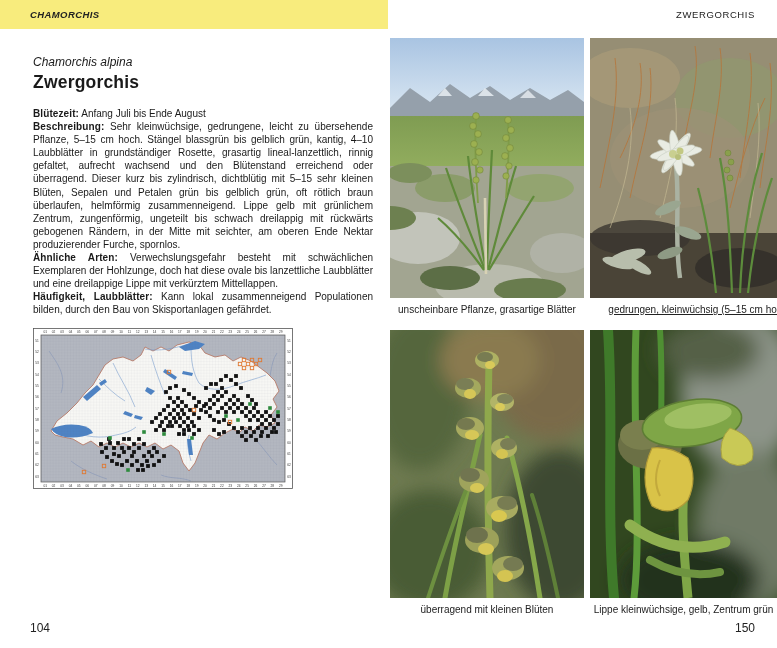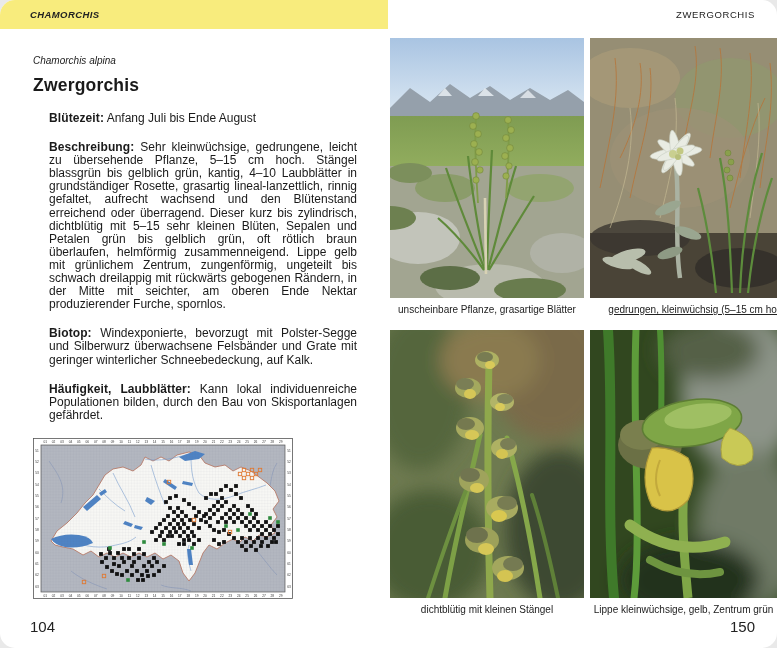--- a/index.html
+++ b/index.html
@@ -1,65 +1,65 @@
 <!DOCTYPE html>
 <html><head>
 <meta charset="utf-8">
 <style>
   html,body{margin:0;padding:0;background:#e9e9e9;}
   .page{position:relative;width:777px;height:648px;background:#ffffff;overflow:hidden;
-        font-family:"Liberation Sans",sans-serif;color:#1a1a1a;border-radius:15px;}
+        font-family:"Liberation Sans",sans-serif;color:#1a1a1a;}
   
   .band{position:absolute;left:0;top:0;width:388px;height:29px;background:#f8ec7d;}
   .band-label{position:absolute;left:30px;top:9px;font-size:9.5px;font-style:italic;font-weight:bold;
               letter-spacing:.4px;color:#222;}
   .hdr-right{position:absolute;right:22px;top:9px;font-size:9.5px;letter-spacing:.6px;color:#222;}
   
   .leftcol{position:absolute;left:33px;top:55px;width:340px;}
-  .sci{font-style:italic;font-size:10px;margin:0 0 9px 0;}
+  .sci{font-style:italic;font-size:12px;margin:0 0 3px 0;}
   h1.common{font-size:17.5px;margin:0 0 14px 0;letter-spacing:.2px;}
-  p.sec{margin:16px;font-size:12px;line-height:13.1px;text-align:justify;}
+  p.sec{margin:0;font-size:10px;line-height:13.1px;text-align:justify;}
   p.sec b{letter-spacing:.1px;}
   
   .mapwrap{margin-top:11px;width:260px;height:161px;}
   
   .photos{position:absolute;left:390px;top:38px;width:387px;}
   .photo{position:absolute;overflow:hidden;}
   .ph-tl{left:0;top:0;width:194px;height:260px;}
   .ph-tr{left:200px;top:0;width:187px;height:260px;}
   .ph-bl{left:0;top:292px;width:194px;height:268px;}
   .ph-br{left:200px;top:292px;width:187px;height:268px;}
   .cap{position:absolute;width:194px;text-align:center;font-size:10px;color:#222;}
   .cap-tl{left:0;top:266px;}
   .cap-tr{left:216px;top:266px;width:187px;text-decoration:underline;}
   .cap-bl{left:0;top:566px;}
   .cap-br{left:200px;top:566px;width:187px;}
   
-  .pg{position:absolute;bottom:13px;font-size:15px;color:#222;}
+  .pg{position:absolute;bottom:13px;font-size:12px;color:#222;}
   .pg-l{left:30px;}
   .pg-r{right:22px;}
   svg{display:block;}
 </style>
 </head>
 <body>
 
 <div class="page">
 
   <div class="band"></div>
   <div class="band-label">CHAMORCHIS</div>
   <div class="hdr-right">ZWERGORCHIS</div>
 
   <div class="leftcol">
     <div class="sci">Chamorchis alpina</div>
     <h1 class="common">Zwergorchis</h1>
 
     <p class="sec"><b>Blütezeit:</b> <span>Anfang Juli bis Ende August</span></p>
     <p class="sec"><b>Beschreibung:</b> <span>Sehr kleinwüchsige, gedrungene, leicht zu übersehende Pflanze, 5–15 cm hoch. Stängel blassgrün bis gelblich grün, kantig, 4–10 Laubblätter in grundständiger Rosette, grasartig lineal-lanzettlich, rinnig gefaltet, aufrecht wachsend und den Blütenstand erreichend oder überragend. Dieser kurz bis zylindrisch, dichtblütig mit 5–15 sehr kleinen Blüten, Sepalen und Petalen grün bis gelblich grün, oft rötlich braun überlaufen, helmförmig zusammenneigend. Lippe gelb mit grünlichem Zentrum, zungenförmig, ungeteilt bis schwach dreilappig mit rückwärts gebogenen Rändern, in der Mitte mit seichter, am oberen Ende Nektar produzierender Furche, spornlos.</span></p>
-    <p class="sec"><b>Biotop:</b> <span>Windexponierte, bevorzugt mit Polster-Segge und Silberwurz überwachsene Felsbänder und Grate mit geringer winterlicher Schneebedeckung, auf Kalk.</span></p>
-    <p class="sec"><b>Häufigkeit, Laubblätter:</b> <span>Kann lokal individuenreiche Populationen bilden, durch den Bau von Skisportanlagen gefährdet.</span></p>
+    <p class="sec"><b>Ähnliche Arten:</b> <span>Verwechslungsgefahr besteht mit schwächlichen Exemplaren der Hohlzunge, doch hat diese ovale bis lanzettliche Laubblätter und eine dreilappige Lippe mit verkürztem Mittellappen.</span></p>
+    <p class="sec"><b>Häufigkeit, Laubblätter:</b> <span>Kann lokal zusammenneigend Populationen bilden, durch den Bau von Skisportanlagen gefährdet.</span></p>
 
     <div class="mapwrap">
       <svg id="dist-map" width="260" height="161" viewBox="0 0 260 161">
         <defs>
           <pattern id="grid" width="2.9" height="2.9" patternUnits="userSpaceOnUse">
             <path d="M2.9 0H0V2.9" fill="none" stroke="rgba(70,80,100,0.22)" stroke-width="0.3"></path>
           </pattern>
         </defs>
 
         <rect x="0.5" y="0.5" width="259" height="160" fill="#ffffff" stroke="#555" stroke-width="0.8"></rect>
@@ -616,20 +616,20 @@
           <path d="M62,118 Q48,148 62,176 Q82,188 98,170 Q108,148 98,128 Q80,116 62,118 Z" fill="#d9c348" stroke="#b09a38" stroke-width="1.2"></path>
           <path d="M70,130 Q62,150 70,166" stroke="#c2a93c" stroke-width="2" fill="none"></path>
           <path d="M40,195 Q85,228 135,212" stroke="#8fb050" stroke-width="11" fill="none" stroke-linecap="round"></path>
           <path d="M60,230 Q95,250 130,242" stroke="#6e9440" stroke-width="8" fill="none" stroke-linecap="round"></path>
         </g>
       </svg>
     </div>
 
     <div class="cap cap-tl">unscheinbare Pflanze, grasartige Blätter</div>
     <div class="cap cap-tr">gedrungen, kleinwüchsig (5–15 cm hoch)</div>
-    <div class="cap cap-bl">dichtblütig mit kleinen Stängel</div>
+    <div class="cap cap-bl">überragend mit kleinen Blüten</div>
     <div class="cap cap-br">Lippe kleinwüchsige, gelb, Zentrum grün</div>
   </div>
 
   <div class="pg pg-l">104</div>
   <div class="pg pg-r">150</div>
 
 </div>
 
 </body></html>

